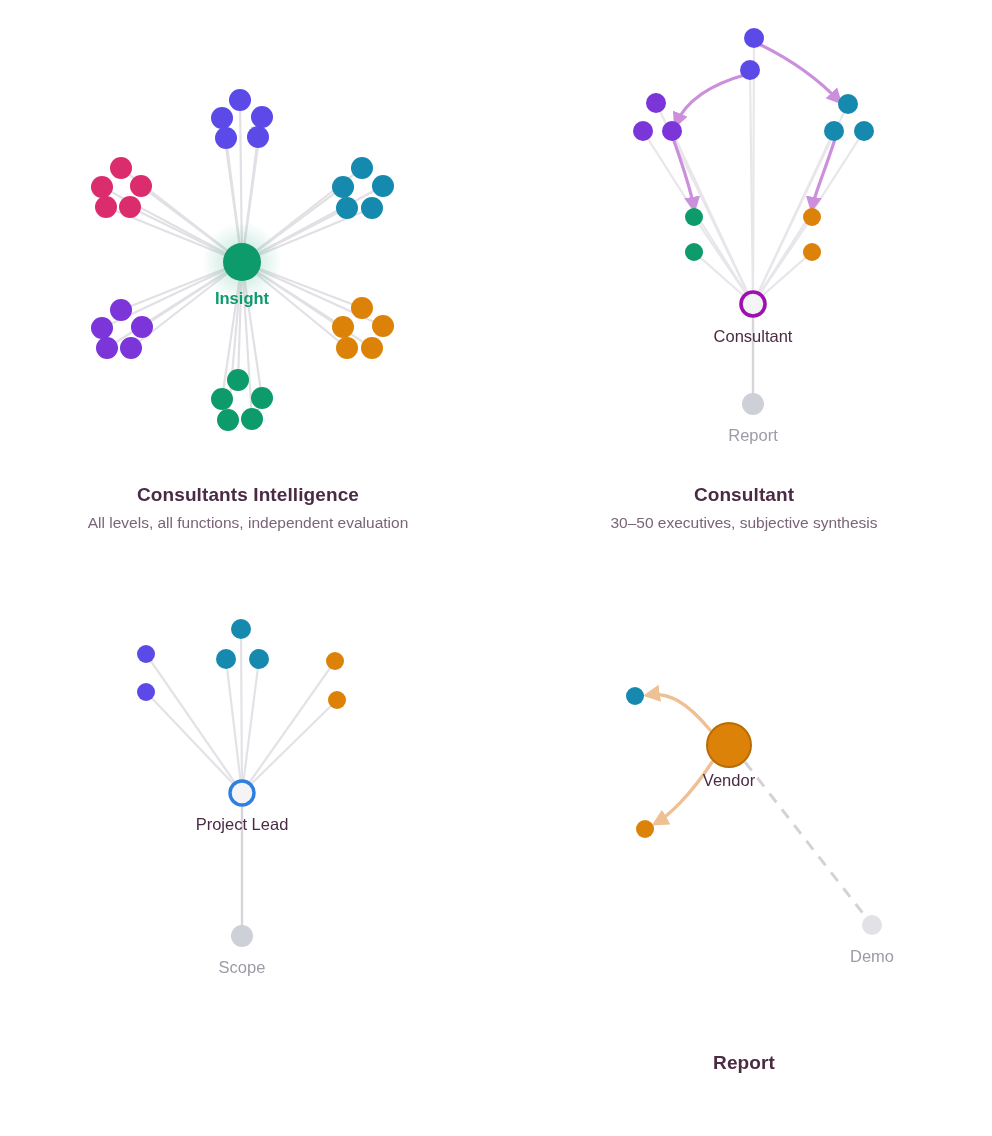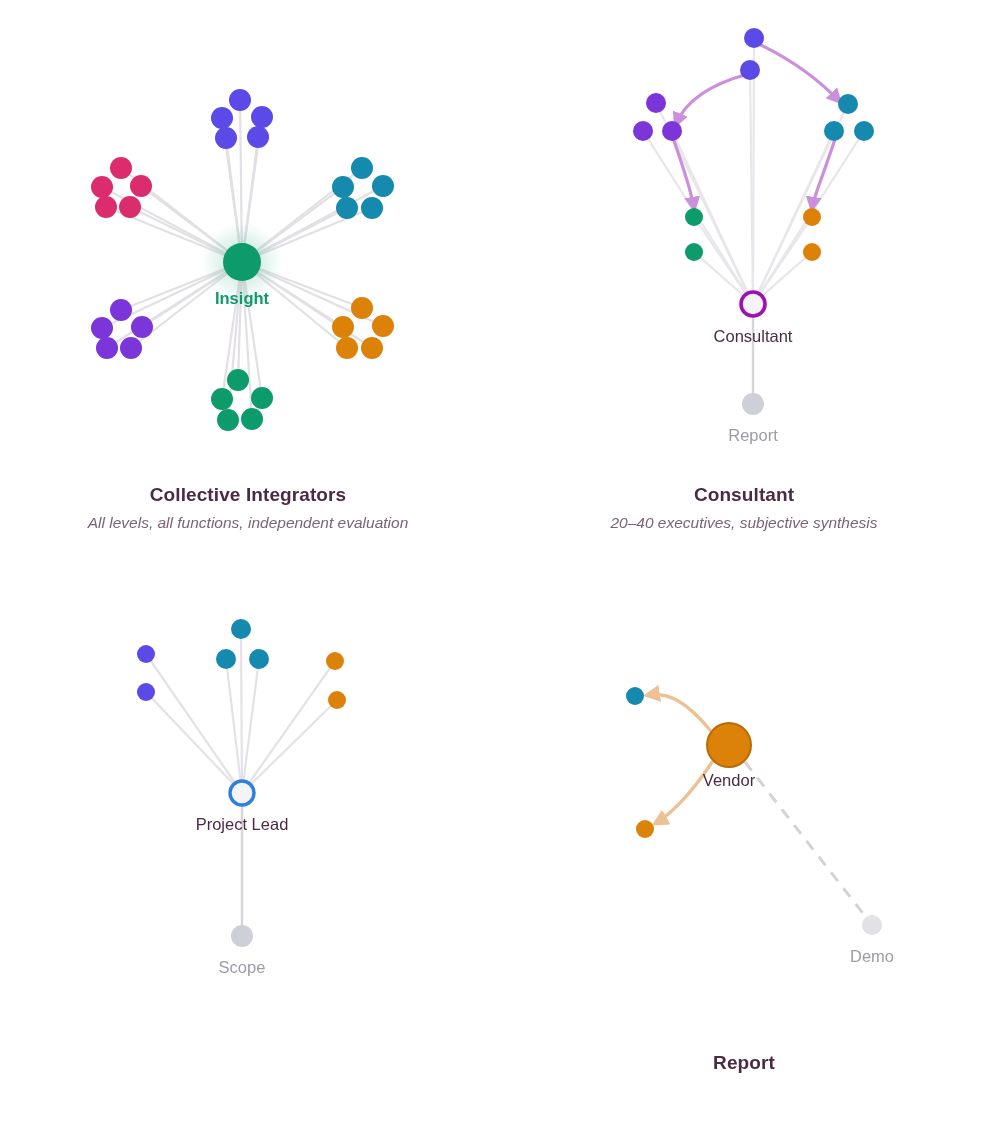--- a/index.html
+++ b/index.html
@@ -54,21 +54,20 @@
     color: #4b2a44;
     letter-spacing: 0.1px;
     line-height: 26px;
   }
   .caption-sub {
     font-size: 15.5px;
     font-weight: normal;
     color: #7a6478;
     line-height: 25px;
     margin-top: 2px;
-    font-style: italic;
   }
   
 </style>
 </head>
 <body>
 
 <div id="root">
   <div class="grid">
 
     <div class="panel">
@@ -163,21 +162,21 @@
             <circle cx="262" cy="398" r="11"></circle>
             <circle cx="228" cy="420" r="11"></circle>
             <circle cx="252" cy="419" r="11"></circle>
           </g>
 
           <circle cx="242" cy="262" r="19" fill="#0d9b6c"></circle>
           <text x="242" y="304" text-anchor="middle" font-family="Liberation Sans, sans-serif" font-size="16.5" font-weight="bold" fill="#0d9b6c">Insight</text>
         </svg>
       </div>
       <div class="caption">
-        <div class="caption-title">Collective Integrators</div>
+        <div class="caption-title">Consultants Intelligence</div>
         <div class="caption-sub">All levels, all functions, independent evaluation</div>
       </div>
     </div>
 
     <div class="panel">
       <div class="viz">
         <svg viewBox="0 0 496 480" xmlns="http://www.w3.org/2000/svg">
           <defs>
             <marker id="arrowPurple" viewBox="0 0 10 10" refX="7" refY="5" markerWidth="5" markerHeight="5" orient="auto-start-reverse">
               <path d="M 0 0 L 10 5 L 0 10 z" fill="#cb8fdc"></path>
@@ -227,21 +226,21 @@
 
           <circle cx="257" cy="304" r="12" fill="#f4f4f6" stroke="#9d11b0" stroke-width="3.6"></circle>
           <text x="257" y="342" text-anchor="middle" font-family="Liberation Sans, sans-serif" font-size="16.5" fill="#4b2a44">Consultant</text>
 
           <circle cx="257" cy="404" r="11" fill="#cdd0d7"></circle>
           <text x="257" y="441" text-anchor="middle" font-family="Liberation Sans, sans-serif" font-size="16.5" fill="#9e9aa6">Report</text>
         </svg>
       </div>
       <div class="caption">
         <div class="caption-title">Consultant</div>
-        <div class="caption-sub">20–40 executives, subjective synthesis</div>
+        <div class="caption-sub">30–50 executives, subjective synthesis</div>
       </div>
     </div>
 
     <div class="panel">
       <div class="viz">
         <svg viewBox="0 0 496 480" xmlns="http://www.w3.org/2000/svg">
           <g stroke="#e4e2e6" stroke-width="2.2" fill="none">
             <line x1="242" y1="225" x2="146" y2="86"></line>
             <line x1="242" y1="225" x2="146" y2="124"></line>
             <line x1="242" y1="225" x2="241" y2="61"></line>

